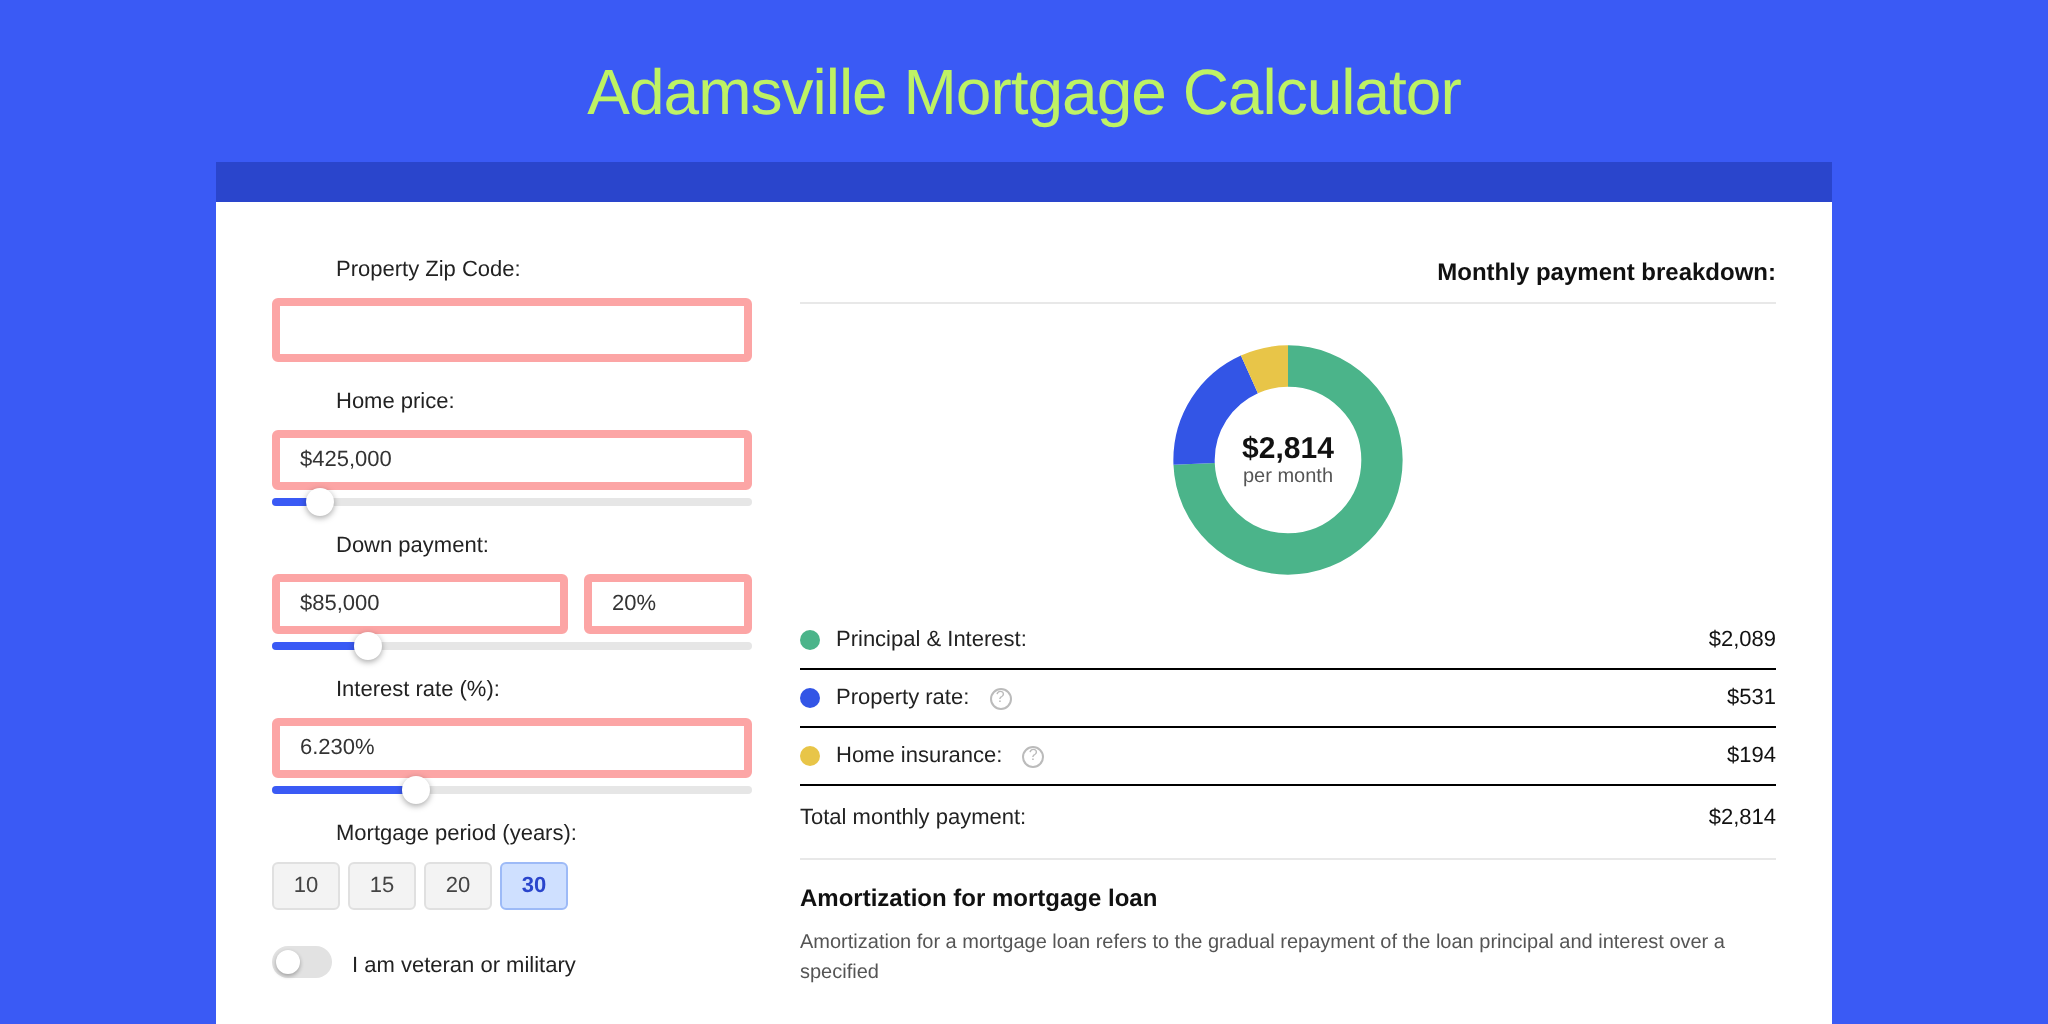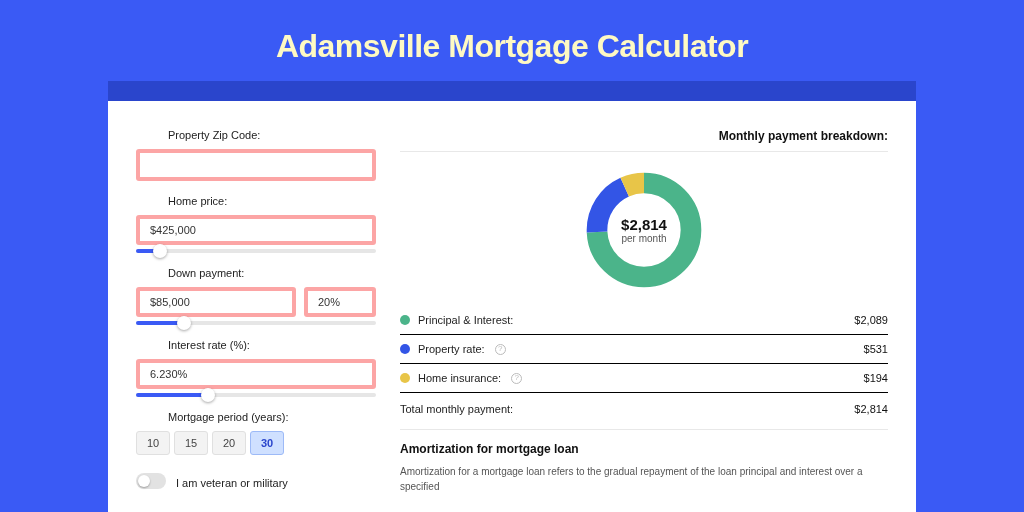--- a/index.html
+++ b/index.html
@@ -1,34 +1,34 @@
 <!DOCTYPE html>
 <html><head>
 <meta charset="utf-8">
 <style>
   * { box-sizing: border-box; margin: 0; padding: 0; }
   html, body { width: 1024px; height: 512px; overflow: hidden; font-family: -apple-system, BlinkMacSystemFont, "Segoe UI", Arial, sans-serif; }
   body { background: #3a5af5; }
   .hero { text-align: center; padding: 28px 0 16px 0; }
-  .hero h1 { color: #fef9c3; font-size: 32px; font-weight: 700; letter-spacing: -0.5px; }
+  .hero h1 { color: #bef264; font-size: 32px; font-weight: 400; letter-spacing: -0.5px; }
   .shadow-strip { background: #2a45cc; height: 20px; margin: 0 108px; }
   .panel { background: #fff; margin: 0 108px; height: 420px; padding: 28px 28px 0 28px; display: flex; gap: 24px; }
   .left { width: 240px; flex-shrink: 0; }
   .right { flex: 1; }
 
   .field-label { font-size: 11px; color: #222; margin-bottom: 8px; margin-left: 32px; }
   .text-input { width: 100%; height: 30px; border: 4px solid #fca5a5; border-radius: 3px; padding: 0 10px; font-size: 11px; color: #333; margin-bottom: 4px; }
   .text-input.tall { height: 32px; }
   .slider-track { position: relative; height: 4px; background: #e6e6e6; border-radius: 2px; margin-bottom: 14px; }
   .slider-fill { position: absolute; left: 0; top: 0; bottom: 0; background: #3a5af5; border-radius: 2px; }
   .slider-thumb { position: absolute; top: 50%; transform: translate(-50%, -50%); width: 14px; height: 14px; border-radius: 50%; background: #fff; box-shadow: 0 1px 3px rgba(0,0,0,0.35); }
 
   .dp-row { display: flex; gap: 8px; margin-bottom: 4px; }
   .dp-row .text-input { margin-bottom: 0; }
-  .dp-row .dp-pct { width: 72px; flex-shrink: 0; }
+  .dp-row .dp-pct { width: 84px; flex-shrink: 0; }
 
   .period-row { display: flex; gap: 4px; margin-top: 4px; margin-bottom: 18px; }
   .period-btn { width: 34px; height: 24px; font-size: 11px; background: #f3f3f3; border: 1px solid #e0e0e0; border-radius: 3px; color: #444; text-align: center; line-height: 22px; cursor: pointer; }
   .period-btn.active { background: #cfe0ff; border-color: #9dbaf7; color: #2a45cc; font-weight: 600; }
 
   .toggle-row { display: flex; align-items: flex-end; gap: 10px; }
   .toggle { width: 30px; height: 16px; background: #e2e2e2; border-radius: 8px; position: relative; }
   .toggle::after { content: ""; position: absolute; left: 2px; top: 2px; width: 12px; height: 12px; border-radius: 50%; background: #fff; box-shadow: 0 1px 2px rgba(0,0,0,0.3); }
   .toggle-label { font-size: 11px; color: #222; }
 

